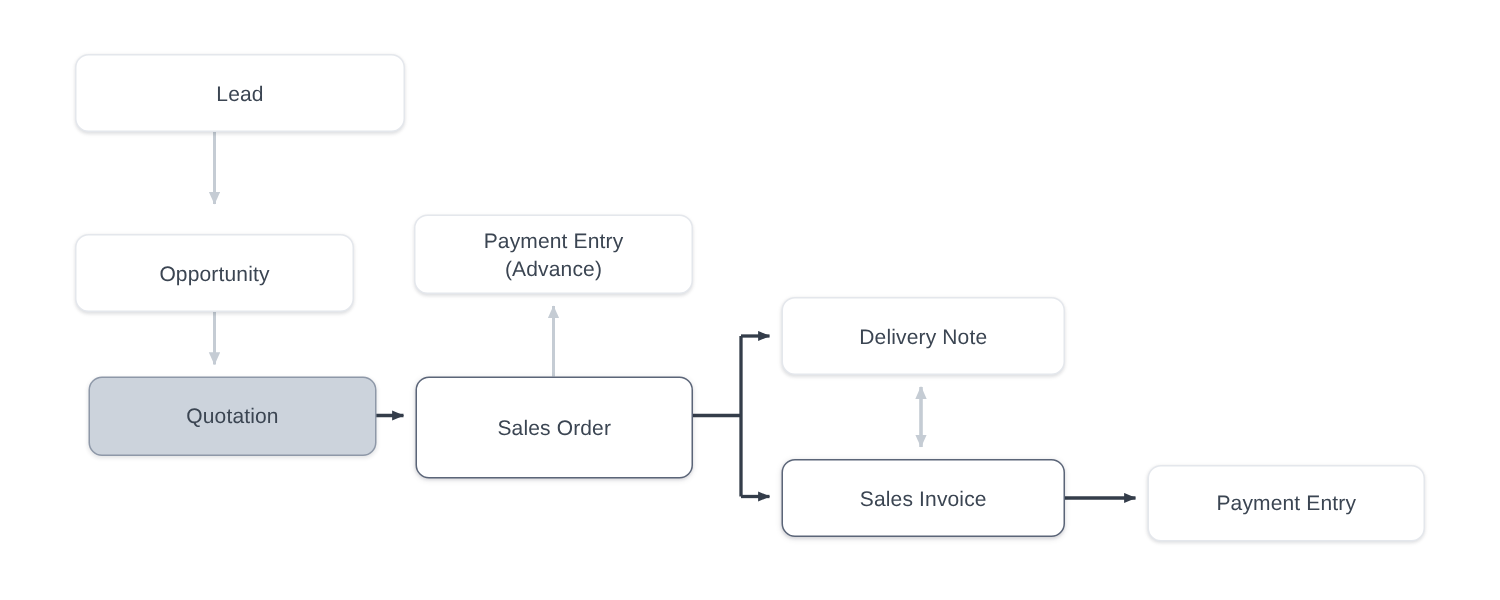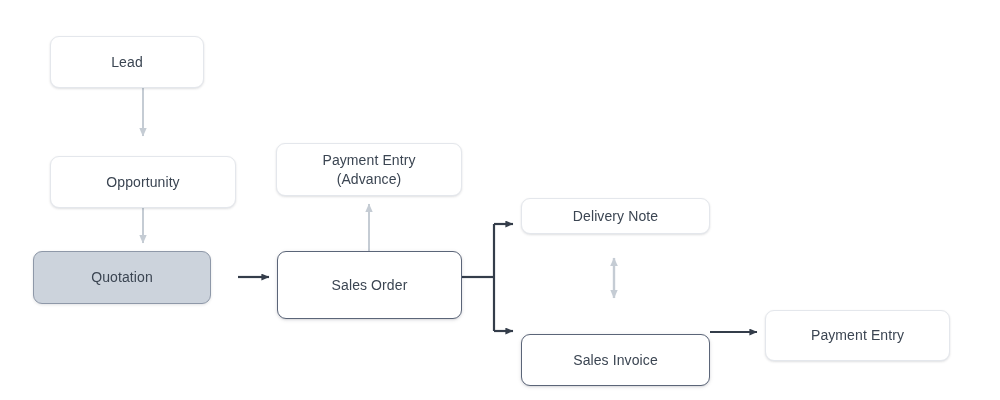--- a/index.html
+++ b/index.html
@@ -91,46 +91,46 @@
 
     <path d="M494,224 L513,224" stroke="#343d4a" stroke-width="2.2" fill="none" marker-end="url(#arrow-strong)"></path>
 
     <path d="M494,331 L513,331" stroke="#343d4a" stroke-width="2.2" fill="none" marker-end="url(#arrow-strong)"></path>
 
     <path d="M614,258 L614,298" stroke="#c5ccd4" stroke-width="2.4" fill="none" marker-end="url(#arrow-weak)" marker-start="url(#arrow-weak-start)"></path>
 
     <path d="M710,332 L757,332" stroke="#343d4a" stroke-width="2.2" fill="none" marker-end="url(#arrow-strong)"></path>
   </svg>
 
-  <div class="node" style="left:50px; top:36px; width:154px; height:52px;">
+  <div class="node" style="left:50px; top:36px; width:220px; height:52px;">
     <span class="node-label">Lead</span>
   </div>
 
   <div class="node" style="left:50px; top:156px; width:186px; height:52px;">
     <span class="node-label">Opportunity</span>
   </div>
 
-  <div class="node selected" style="left:33px; top:251px; width:178px; height:53px;text-align:center;">
+  <div class="node selected" style="left:59px; top:251px; width:192px; height:53px;text-align:center;">
     <span class="node-label">Quotation</span>
   </div>
 
   <div class="node" style="left:276px; top:143px; width:186px; height:53px;">
     <span class="node-label">Payment Entry
 (Advance)</span>
   </div>
 
   <div class="node emphasis" style="left:277px; top:251px; width:185px; height:68px;">
     <span class="node-label">Sales Order</span>
   </div>
 
-  <div class="node" style="left:521px; top:198px; width:189px; height:36px;">
+  <div class="node" style="left:521px; top:198px; width:189px; height:52px;">
     <span class="node-label">Delivery Note</span>
   </div>
 
-  <div class="node emphasis" style="left:521px; top:306px; width:189px; height:52px;margin-top:28px;">
+  <div class="node emphasis" style="left:521px; top:306px; width:189px; height:52px;">
     <span class="node-label">Sales Invoice</span>
   </div>
 
   <div class="node" style="left:765px; top:310px; width:185px; height:51px;">
     <span class="node-label">Payment Entry</span>
   </div>
 
 </div>
 
 </body></html>

